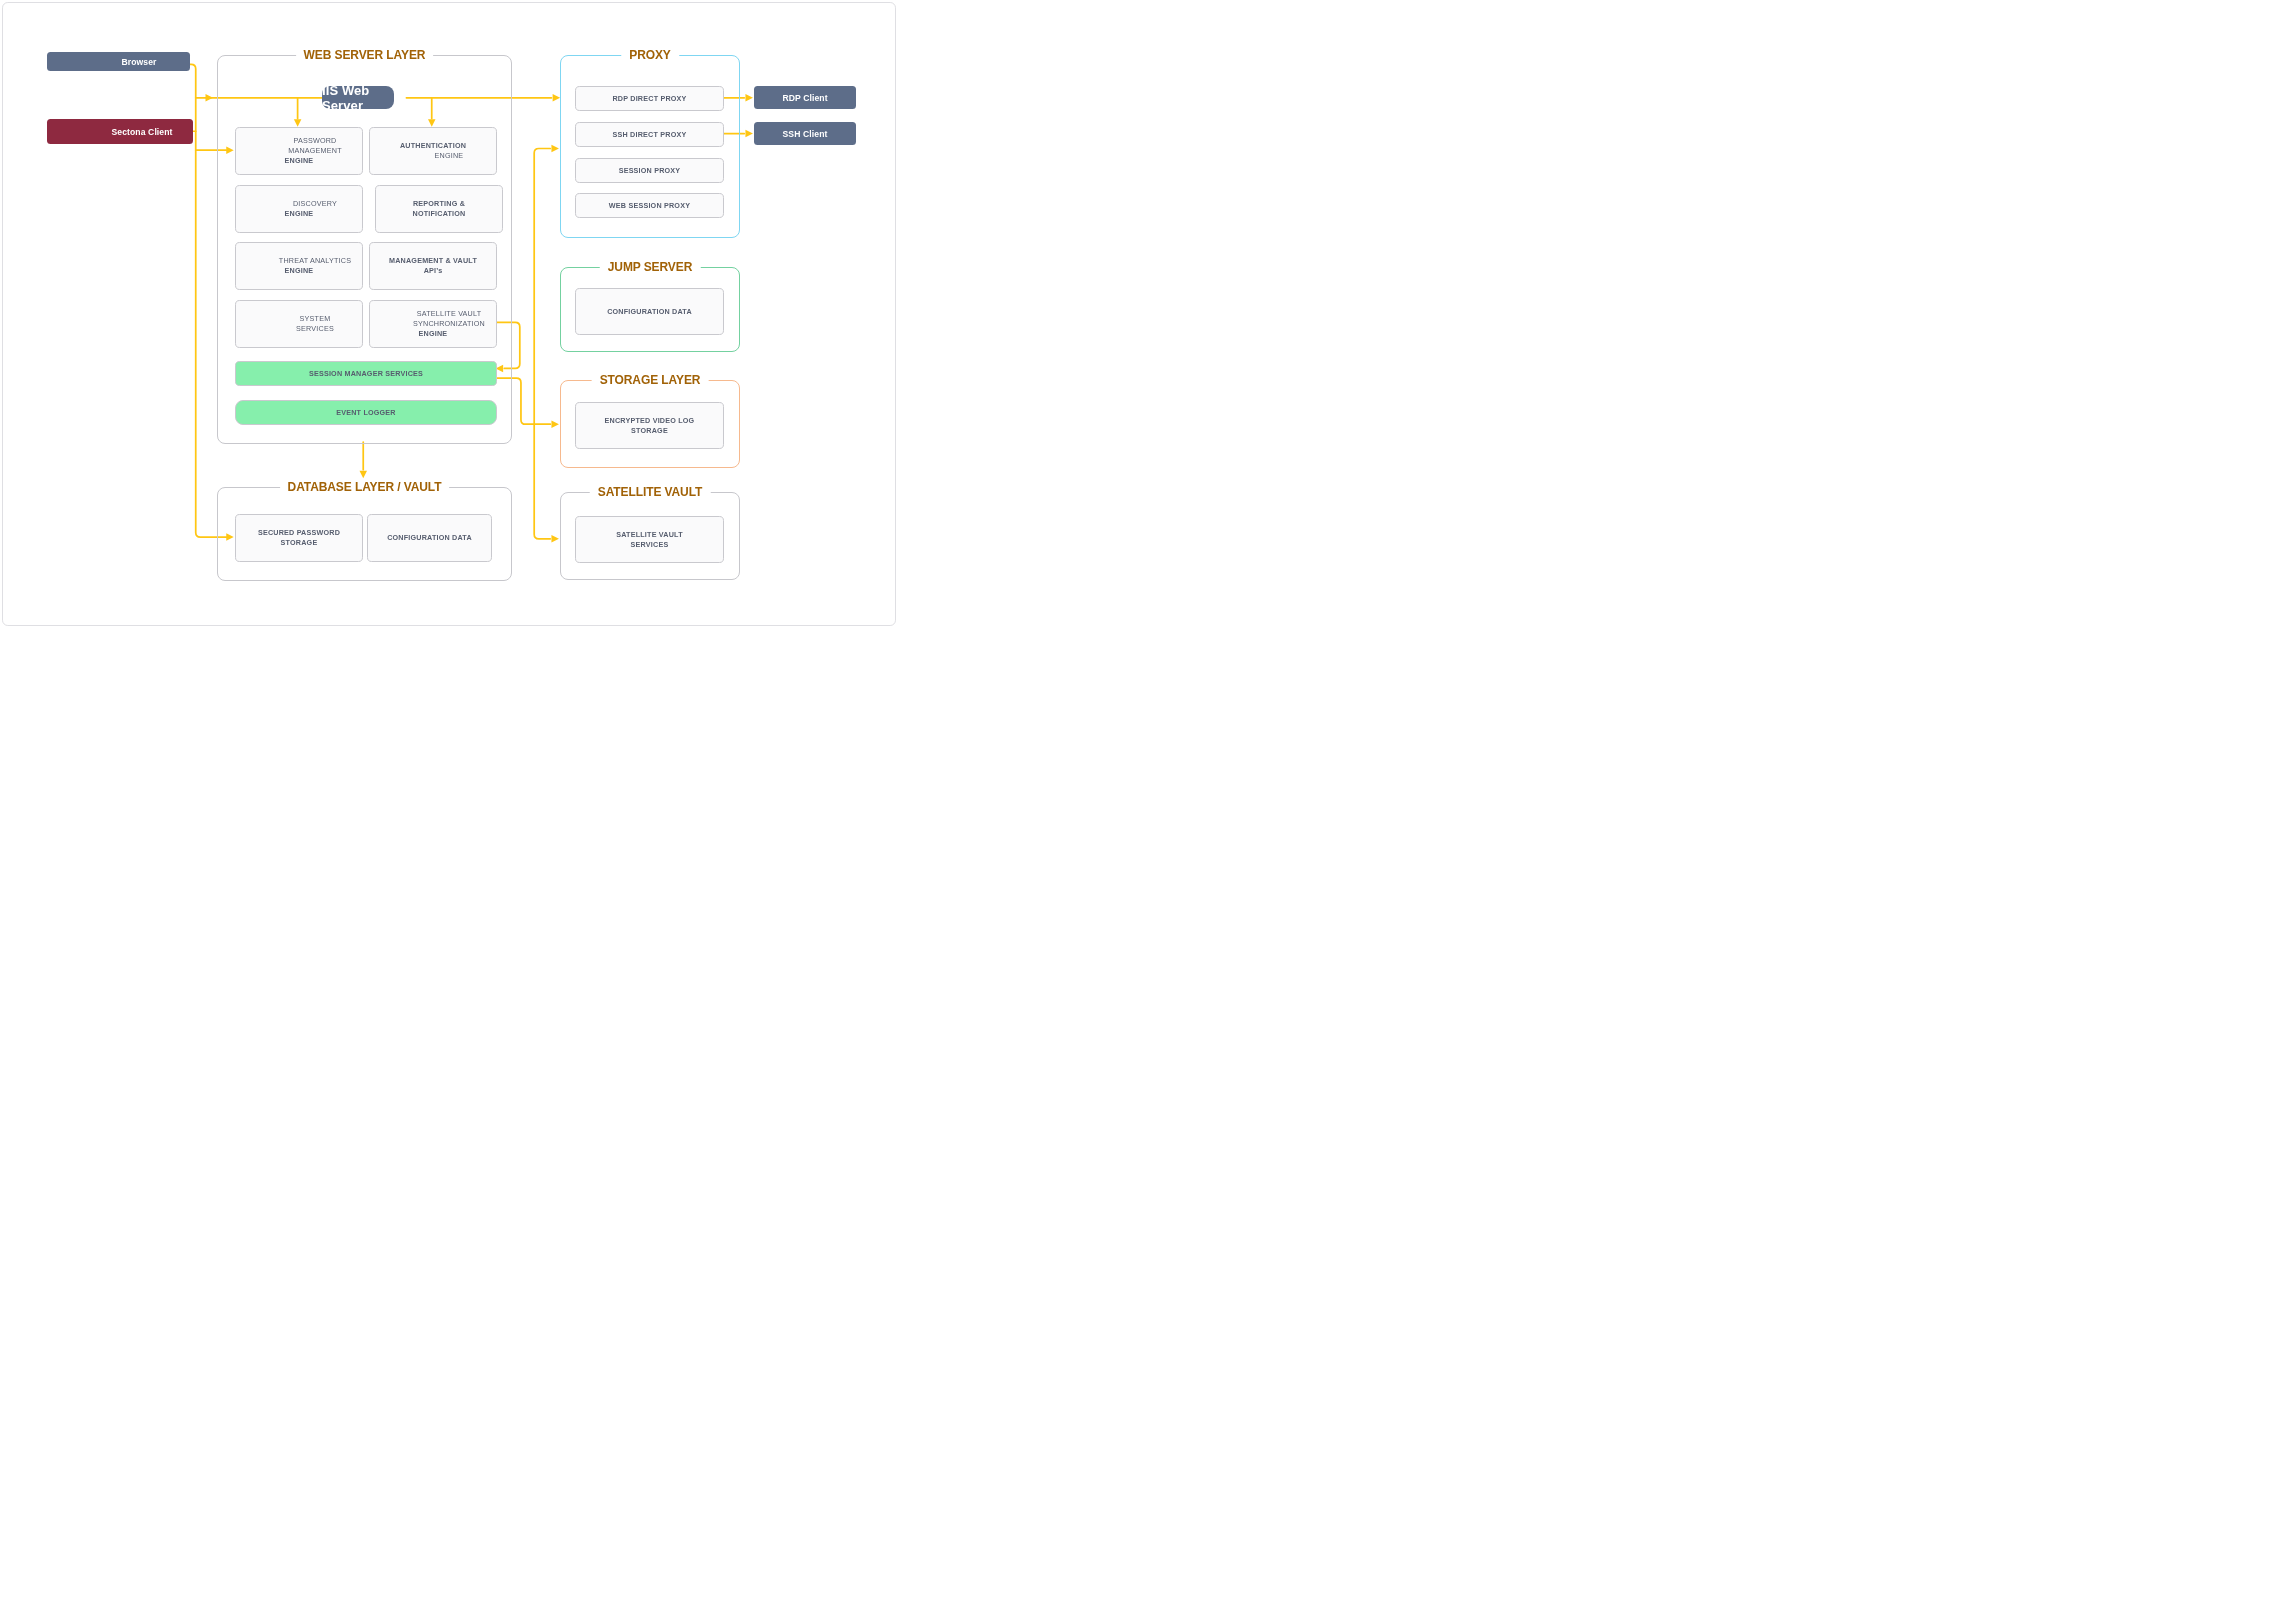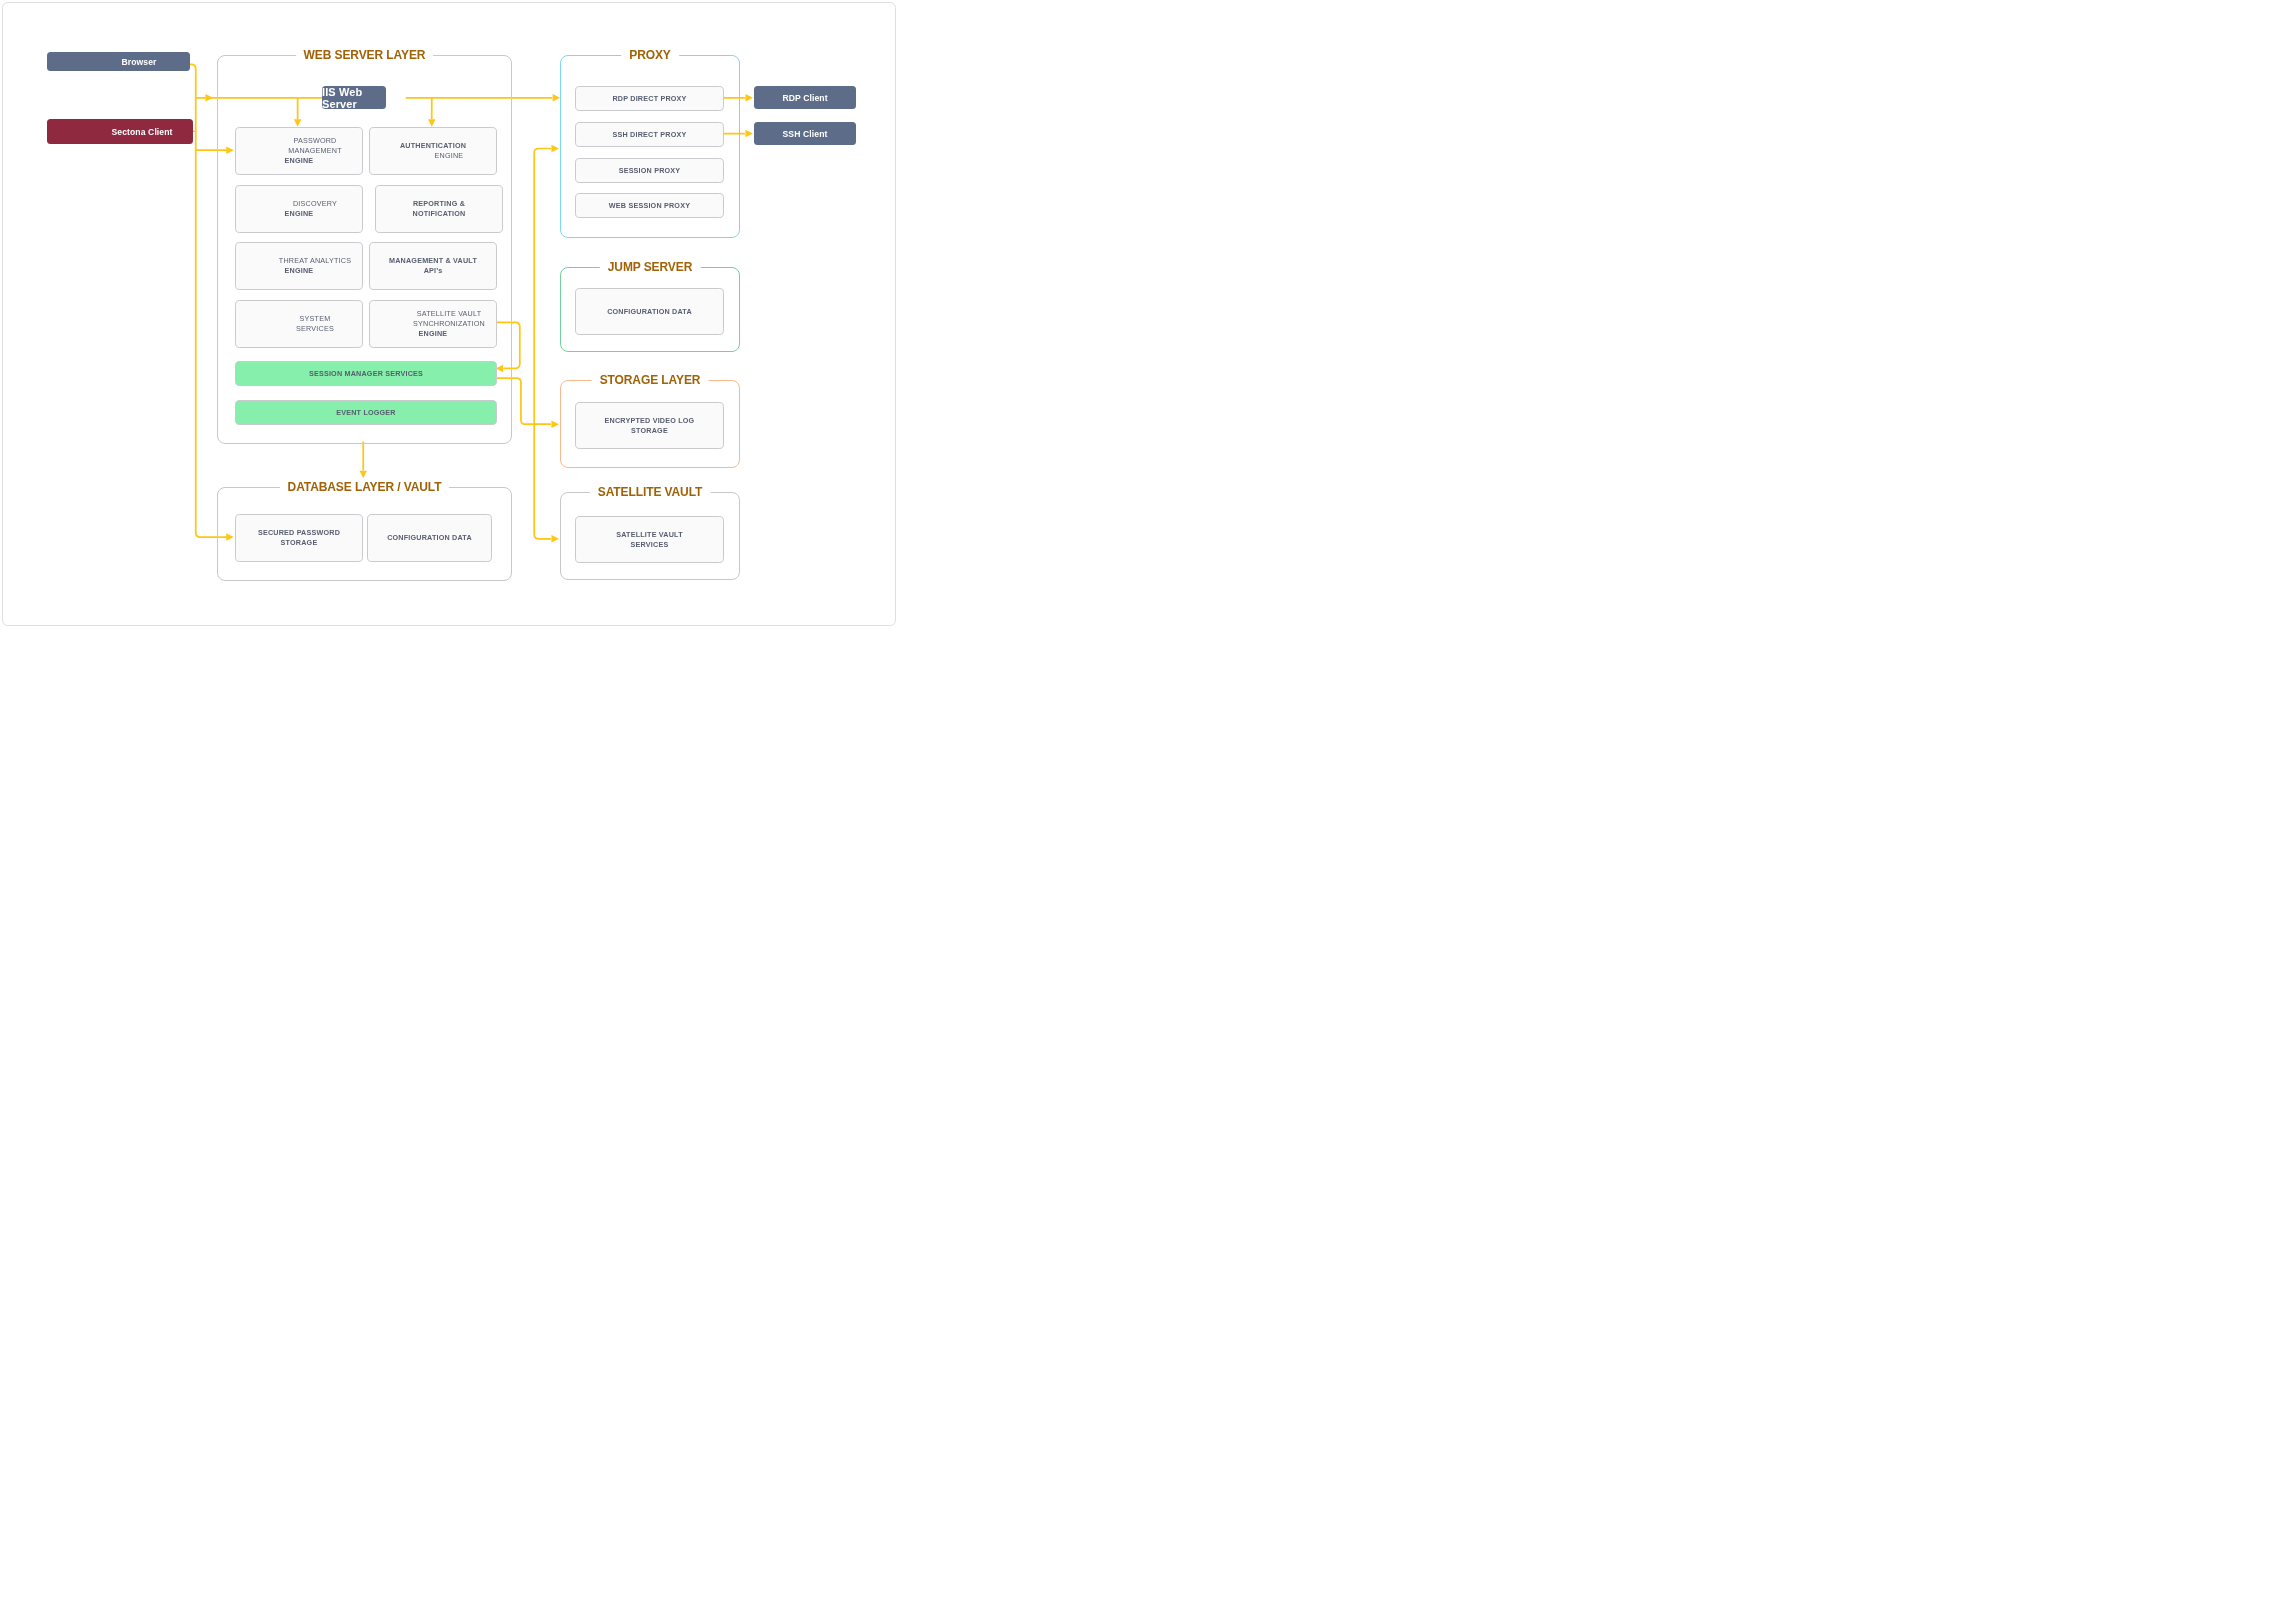--- a/index.html
+++ b/index.html
@@ -6,21 +6,21 @@
   .page{position:relative;width:898px;height:628px;background:#ffffff;overflow:hidden;}
   .outer-frame{position:absolute;left:2.3px;top:2.3px;right:2.3px;bottom:2.3px;border:1.2px solid #dfdfe3;border-radius:5.8px;pointer-events:none;}
 
   
   .node{position:absolute;display:flex;align-items:center;justify-content:center;color:#ffffff;
         font-weight:700;font-size:8.6px;border-radius:3.5px;letter-spacing:0.1px;}
   .node.slate{background:#5d6d89;}
   .node.maroon{background:#8e2940;padding-left:44px;}
   .browser{left:47px;top:52px;width:102px;height:19px;padding-left:41px;}
   .sectona{left:47px;top:119px;width:102px;height:25px;}
-  .iis{left:322px;top:86px;width:64px;height:23px;font-size:11px;}
+  .iis{left:322px;top:86px;width:72px;height:23px;font-size:13px;border-radius:8px;}
   .rdp-client{left:754px;top:86px;width:102px;height:23px;}
   .ssh-client{left:754px;top:122px;width:102px;height:23px;}
 
   
   .container{position:absolute;border:1.2px solid #c7c7cc;border-radius:8px;background:transparent;}
   .container .title{position:absolute;top:-8px;left:50%;transform:translateX(-50%);background:#ffffff;
         padding:0 8px;font-size:12px;font-weight:700;color:#a16207;letter-spacing:-0.1px;white-space:nowrap;line-height:15px;}
   .web-server{left:217px;top:55px;width:293px;height:387px;}
   .proxy{left:560px;top:55px;width:178px;height:181px;border-color:#7fd6f2;}
   .jump{left:560px;top:267px;width:178px;height:83px;border-color:#74d1a0;}
@@ -39,21 +39,21 @@
   
   .pwd{left:235px;top:127px;width:126px;height:46px;}
   .auth{left:369px;top:127px;width:126px;height:46px;}
   .disc{left:235px;top:185px;width:126px;height:46px;}
   .rep{left:375px;top:185px;width:126px;height:46px;}
   .threat{left:235px;top:242px;width:126px;height:46px;}
   .mgmt{left:369px;top:242px;width:126px;height:46px;}
   .sys{left:235px;top:300px;width:126px;height:46px;}
   .sync{left:369px;top:300px;width:126px;height:46px;}
   .sms{left:235px;top:361px;width:260px;height:23px;}
-  .evlog{left:235px;top:400px;width:260px;height:23px;}
+  .evlog{left:235px;top:400px;width:260px;height:23px;border-radius:8px;}
 
   
   .proxy-item{width:147px;height:23px;left:575px;}
   .pr1{top:86px;} .pr2{top:122px;} .pr3{top:158px;} .pr4{top:193px;}
 
   .jump-box{left:575px;top:288px;width:147px;height:45px;}
   .stor-box{left:575px;top:402px;width:147px;height:45px;}
   .sat-box{left:575px;top:516px;width:147px;height:45px;}
   .db-box1{left:235px;top:514px;width:126px;height:46px;}
   .db-box2{left:367px;top:514px;width:123px;height:46px;}

